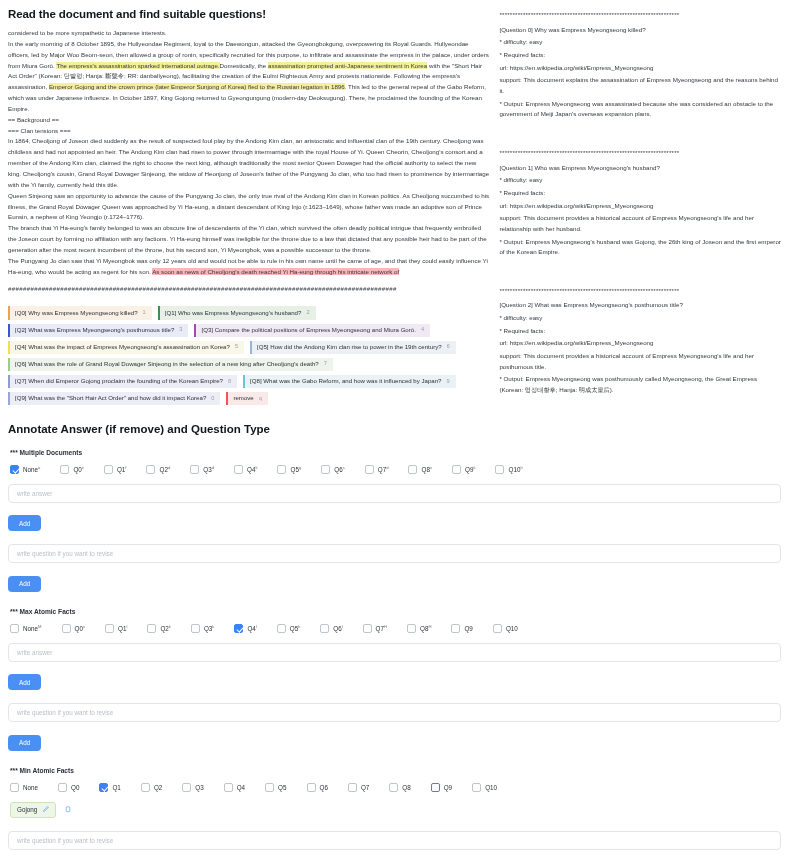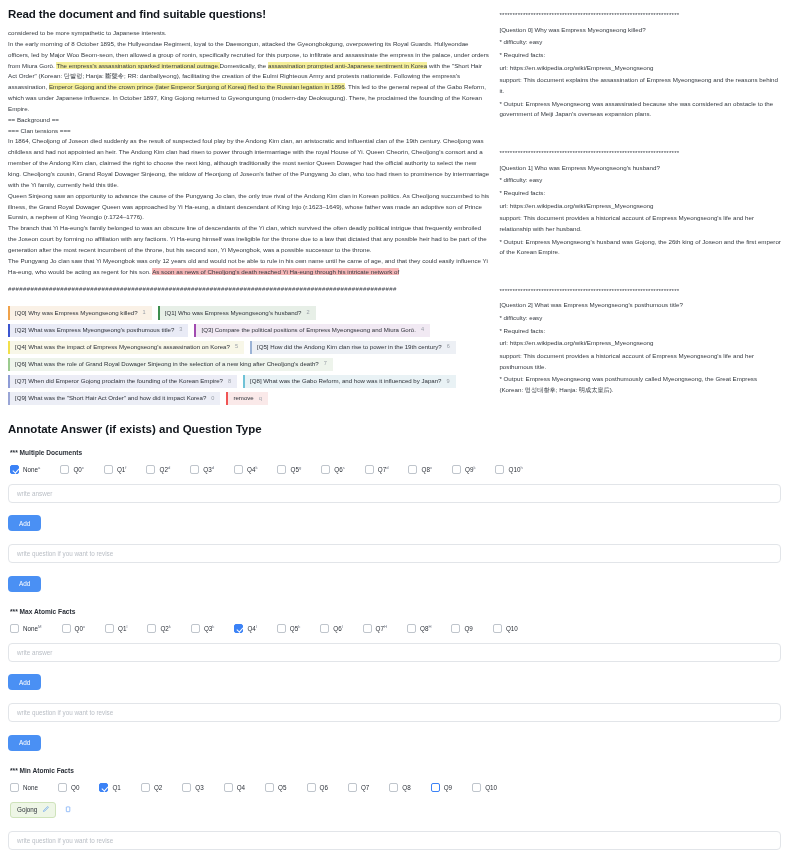--- a/index.html
+++ b/index.html
@@ -197,21 +197,21 @@
           <div class="blk">* difficulty: easy</div>
           <div class="blk">* Required facts:</div>
           <div class="blk">url: https://en.wikipedia.org/wiki/Empress_Myeongseong</div>
           <div class="blk">support: This document provides a historical account of Empress Myeongseong's life and her posthumous title.</div>
           <div class="blk">* Output: Empress Myeongseong was posthumously called Myeongseong, the Great Empress (Korean: 명성태황후; Hanja: 明成太皇后).</div>
         </div>
     </div>
   </div>
 
   <div class="annotate">
-    <h2 class="annotate-title">Annotate Answer (if exists) and Question Type</h2>
+    <h2 class="annotate-title">Annotate Answer (if remove) and Question Type</h2>
     <div id="annotate-groups">
         <div class="group"><div class="group-title">*** Multiple Documents</div><div class="cb-row">
             <label class="cb">
               <span class="cb-box checked"></span>
               <span class="cb-label">None<sup>a</sup></span>
             </label>
             <label class="cb">
               <span class="cb-box"></span>
               <span class="cb-label">Q0<sup>x</sup></span>
             </label>

